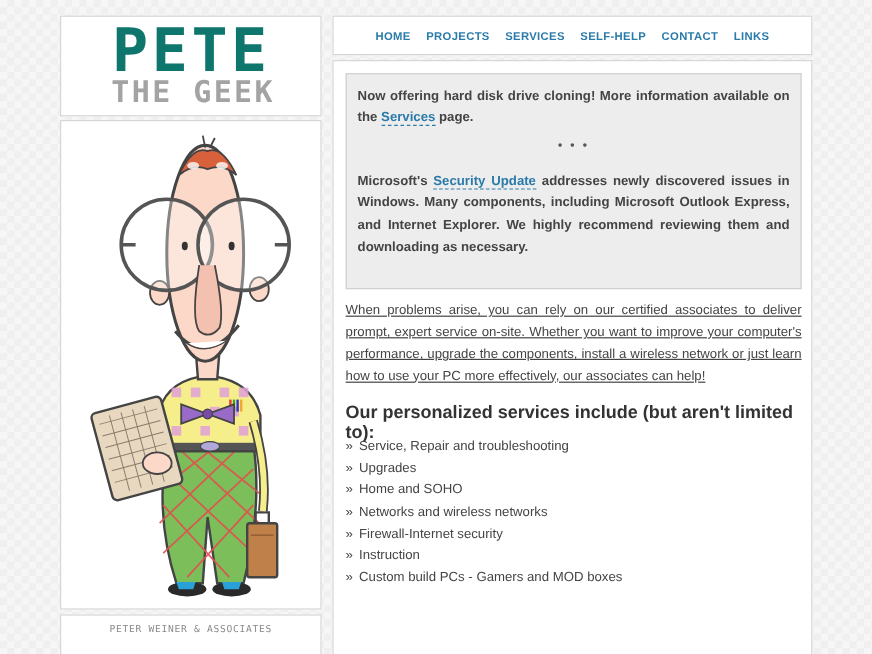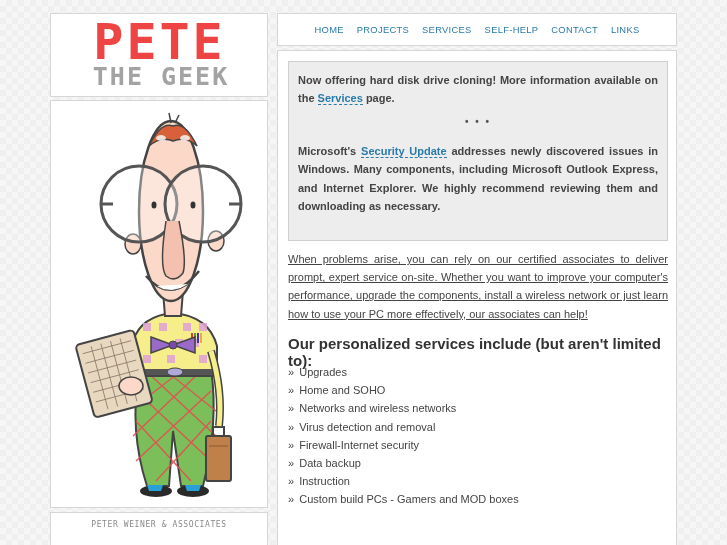--- a/index.html
+++ b/index.html
@@ -16,21 +16,21 @@
       color: #333;
     }
     .panel { position: absolute; background: #fff; border: 1px solid #d6d6d6; }
 
     
     #logo-box { left: 50px; top: 13px; width: 218px; height: 84px; }
     .logo-pete {
       position: absolute; left: 26px; top: 8px; width: 165px; height: 40px;
       font-family: "DejaVu Sans Mono", monospace; font-weight: bold;
       font-size: 50px; line-height: 40px; letter-spacing: 3px;
-      color: #ef4444; text-align: center;
+      color: #0f766e; text-align: center;
     }
     .logo-geek {
       position: absolute; left: 30px; top: 51px; width: 160px; height: 24px;
       font-family: "DejaVu Sans Mono", monospace; font-weight: bold;
       font-size: 25px; line-height: 24px; letter-spacing: 2px;
       color: #a3a3a3; text-align: center;
     }
     #mascot-box { left: 50px; top: 100px; width: 218px; height: 408px; }
     #mascot-box svg { position: absolute; left: 0; top: 0; }
     #footer-box { left: 50px; top: 512px; width: 218px; height: 40px; }
@@ -42,21 +42,21 @@
     .footer-tag {
       position: absolute; left: 0; right: 0; top: 17px; text-align: center;
       font-family: "DejaVu Sans Mono", monospace;
       font-size: 7.2px; letter-spacing: 0.3px; color: #999;
     }
 
     
     #nav-box { left: 277px; top: 13px; width: 400px; height: 33px; }
     .nav {
       position: absolute; left: 0; right: 0; top: 10px; text-align: center;
-      font-size: 9.4px; font-weight: normal; letter-spacing: 0.3px;
+      font-size: 9.4px; font-weight: bold; letter-spacing: 0.3px;
     }
     .nav a {
       color: #2a7aaa; text-decoration: none; margin: 0 5px; cursor: pointer;
     }
 
     
     #content-box { left: 277px; top: 50px; width: 400px; height: 510px; }
     .notice {
       position: absolute; left: 10px; top: 10px; width: 380px; height: 180px;
       background: #ededed; border: 1px solid #cfcfcf;
@@ -212,22 +212,21 @@
     <p><span>Now offering hard disk drive cloning! More information available on the </span><a>Services</a><span> page.</span></p>
     <div class="dots">• • •</div>
     <p><span>Microsoft's </span><a>Security Update</a><span> addresses newly discovered issues in Windows. Many components, including Microsoft Outlook Express, and Internet Explorer. We highly recommend reviewing them and downloading as necessary.</span></p>
   </div>
 
   <p class="intro">When problems arise, you can rely on our certified associates to deliver prompt, expert service on-site. Whether you want to improve your computer's performance, upgrade the components, install a wireless network or just learn how to use your PC more effectively, our associates can help!</p>
 
   <div class="services-heading">Our personalized services include (but aren't limited to):</div>
 
   <ul class="services-list">
+    <li><span class="bullet">»</span> <span>Service, Repair and troubleshooting</span></li>
     <li><span class="bullet">»</span> <span>Upgrades</span></li>
     <li><span class="bullet">»</span> <span>Home and SOHO</span></li>
     <li><span class="bullet">»</span> <span>Networks and wireless networks</span></li>
-    <li><span class="bullet">»</span> <span>Virus detection and removal</span></li>
     <li><span class="bullet">»</span> <span>Firewall-Internet security</span></li>
-    <li><span class="bullet">»</span> <span>Data backup</span></li>
     <li><span class="bullet">»</span> <span>Instruction</span></li>
     <li><span class="bullet">»</span> <span>Custom build PCs - Gamers and MOD boxes</span></li>
   </ul>
 </div>
 
 </body></html>

